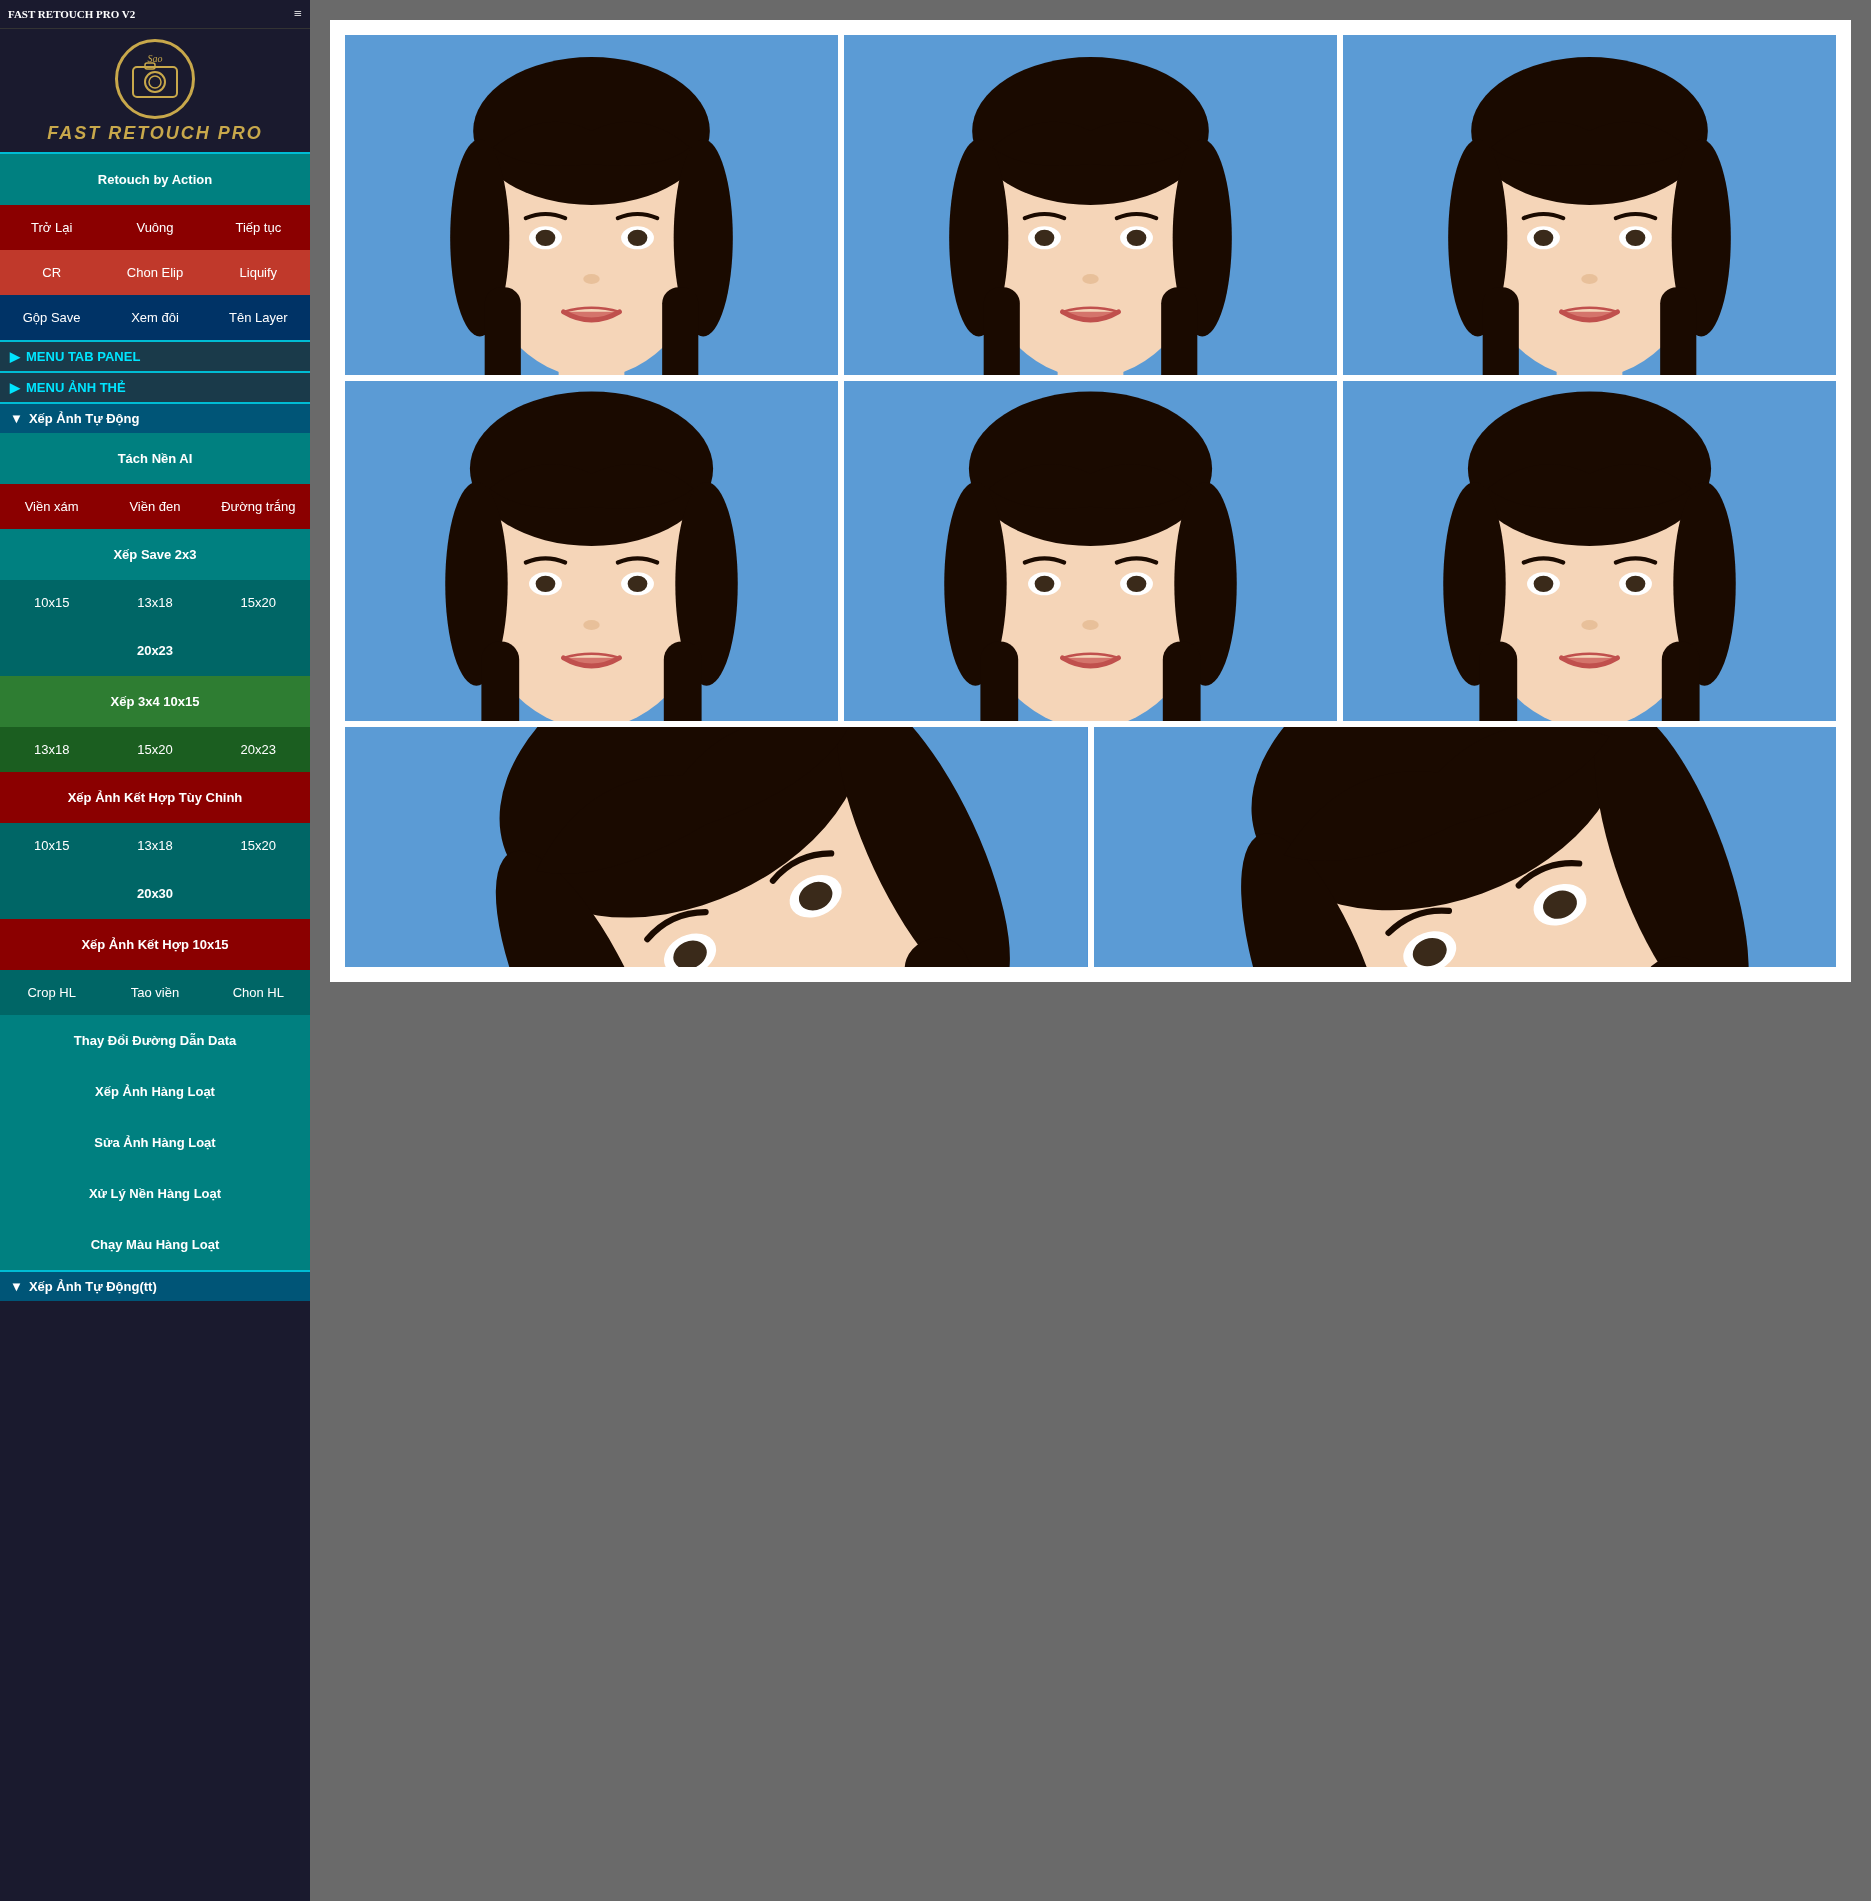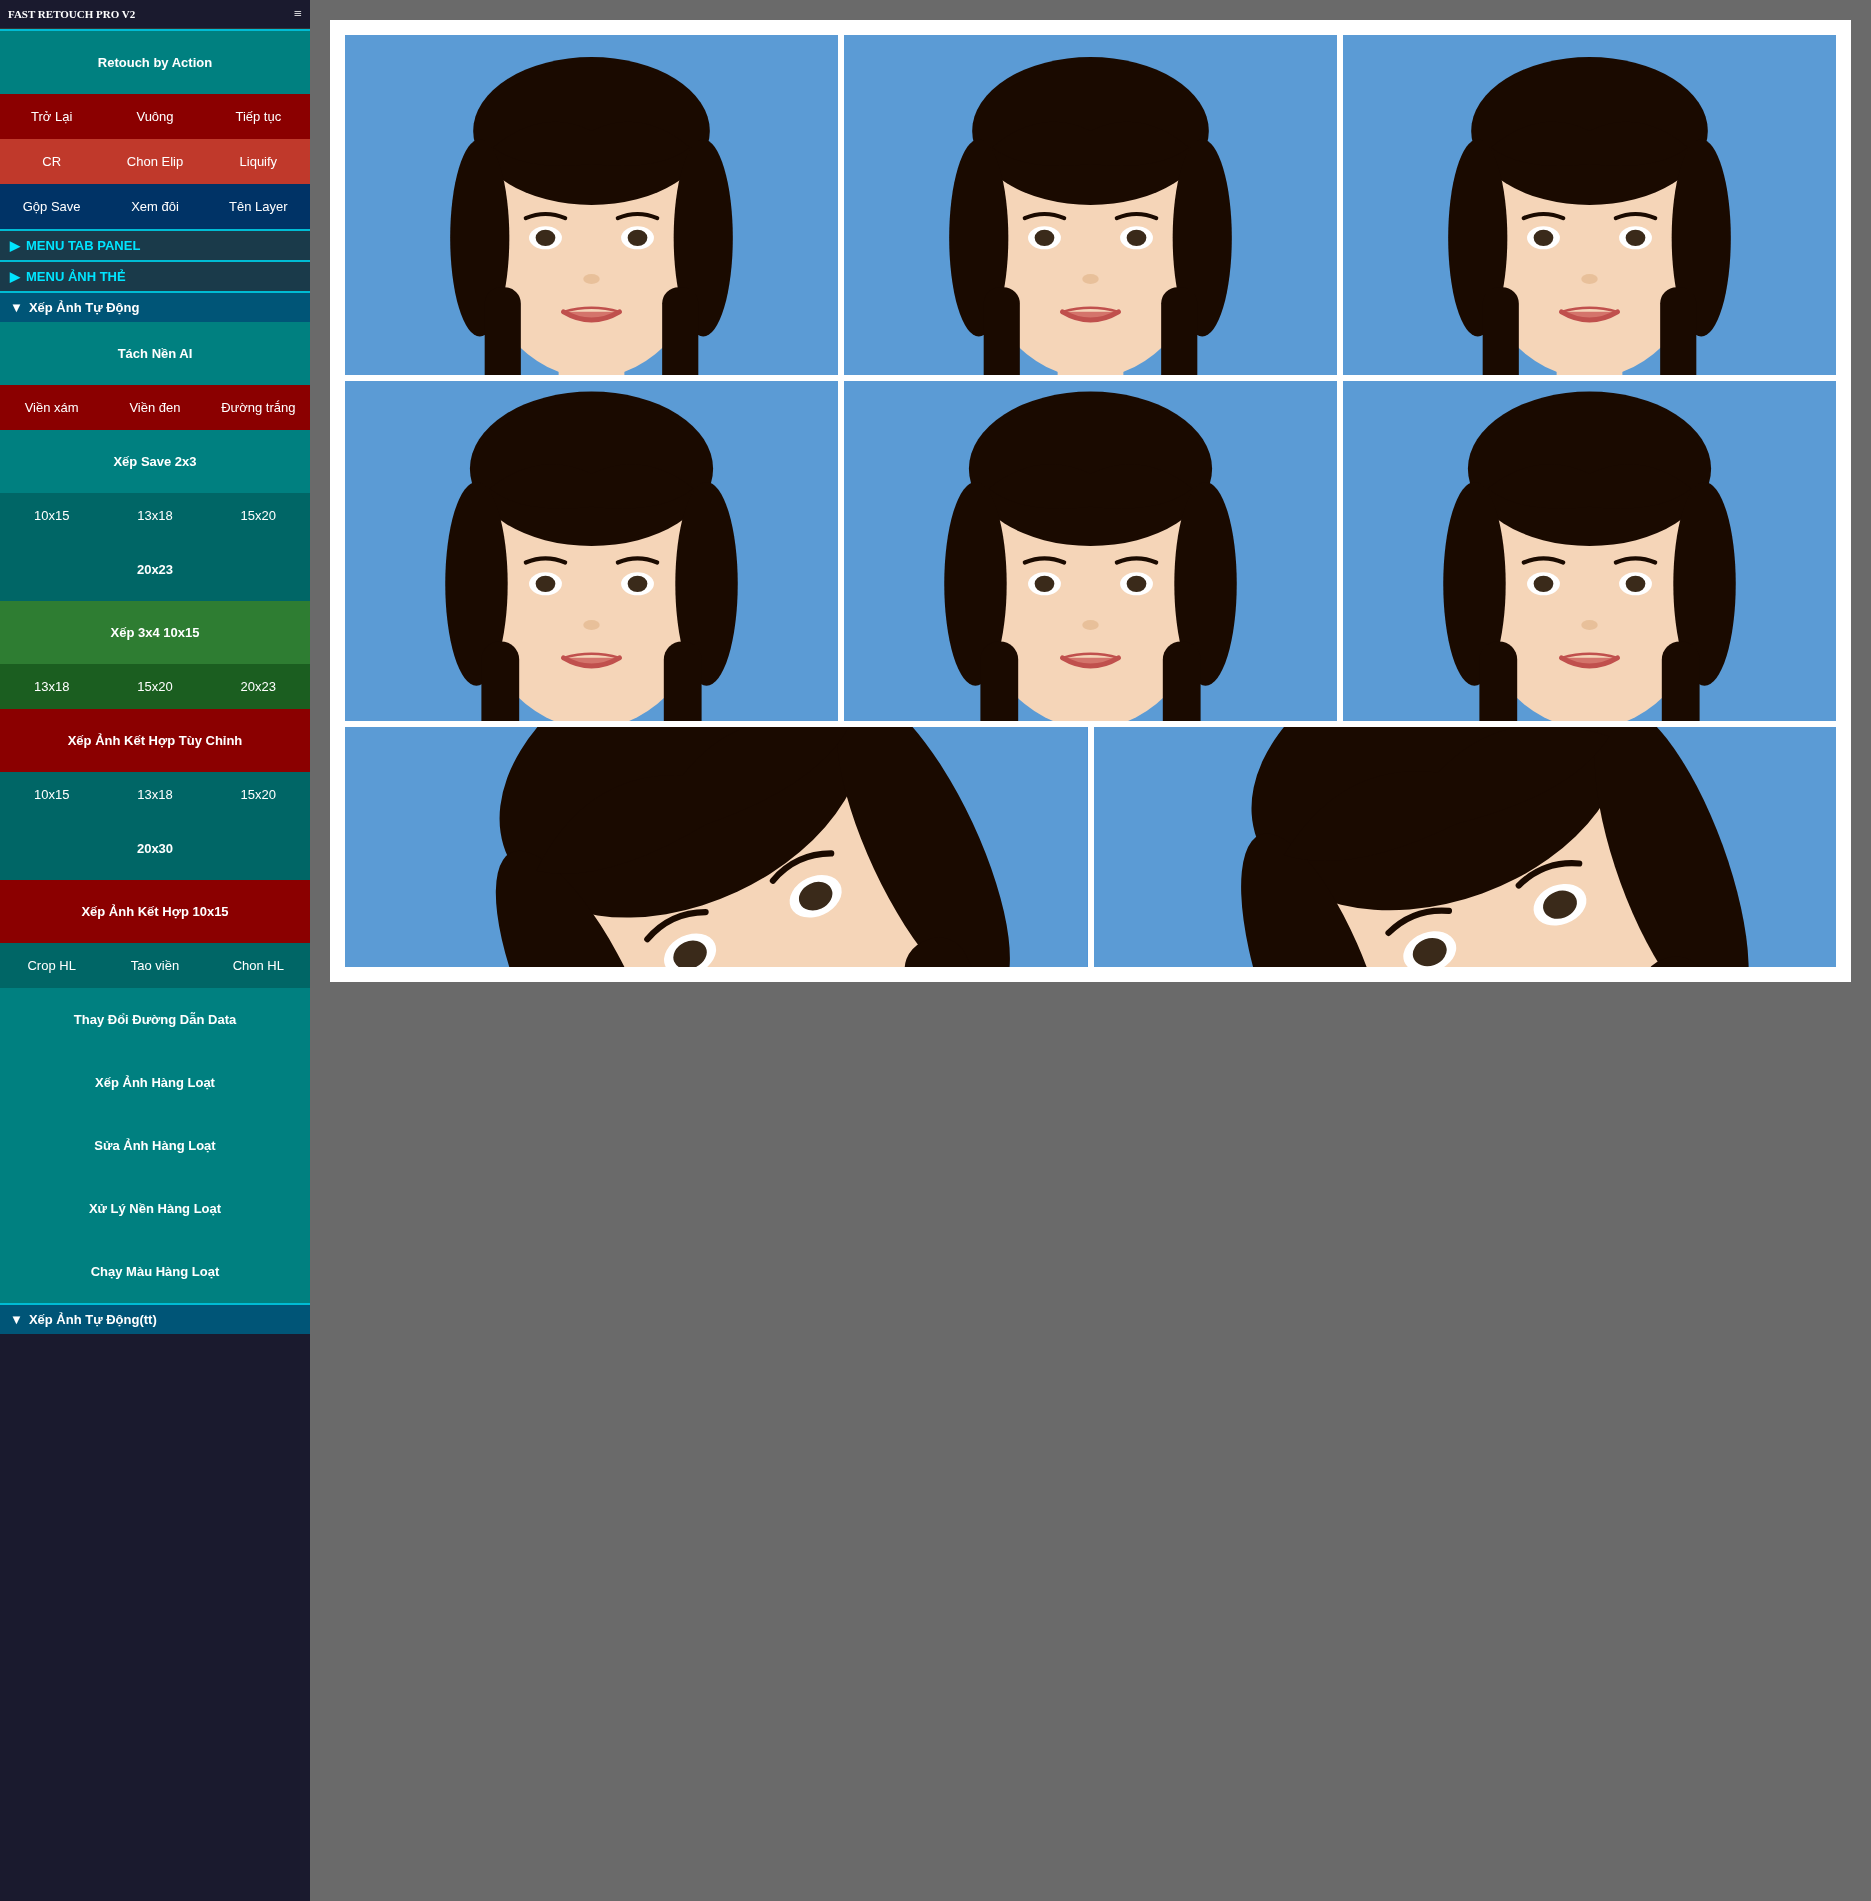--- a/index.html
+++ b/index.html
@@ -72,21 +72,21 @@
       margin-top: 4px;
       font-style: italic;
     }
 
     .btn-row {
       display: flex;
       width: 100%;
     }
     .btn-full {
       width: 100%;
-      padding: 24px 4px;
+      padding: 18px 4px;
       text-align: center;
       cursor: pointer;
       border: none;
       font-size: 13px;
       font-weight: bold;
       color: #fff;
     }
     .btn-third {
       flex: 1;
       padding: 15px 2px;
@@ -182,20 +182,36 @@
 </head>
 <body>
 
 <div id="sidebar">
 
   <div class="sidebar-header">
     <span class="sidebar-header-title">FAST RETOUCH PRO V2</span>
     <span class="sidebar-header-menu">≡</span>
   </div>
 
+  <div class="logo-area">
+    <div class="logo-circle">
+      <svg viewBox="0 0 60 60">
+
+        <rect x="8" y="18" width="44" height="30" rx="4" fill="none" stroke="#c8a84b" stroke-width="2"></rect>
+
+        <circle cx="30" cy="33" r="10" fill="none" stroke="#c8a84b" stroke-width="2"></circle>
+        <circle cx="30" cy="33" r="6" fill="none" stroke="#c8a84b" stroke-width="1.5"></circle>
+
+        <rect x="20" y="14" width="10" height="6" rx="2" fill="none" stroke="#c8a84b" stroke-width="1.5"></rect>
+
+        <text x="30" y="13" text-anchor="middle" fill="#c8a84b" font-size="10" font-style="italic" font-family="serif">Sao</text>
+      </svg>
+    </div>
+    <div class="logo-text">FAST RETOUCH PRO</div>
+  </div>
 
   <div class="divider"></div>
 
   <div class="btn-row">
     <button class="btn-full bg-teal">Retouch by Action</button>
   </div>
 
   <div class="btn-row">
     <button class="btn-third bg-darkred">Trở Lại</button>
     <button class="btn-third bg-darkred">Vuông</button>

